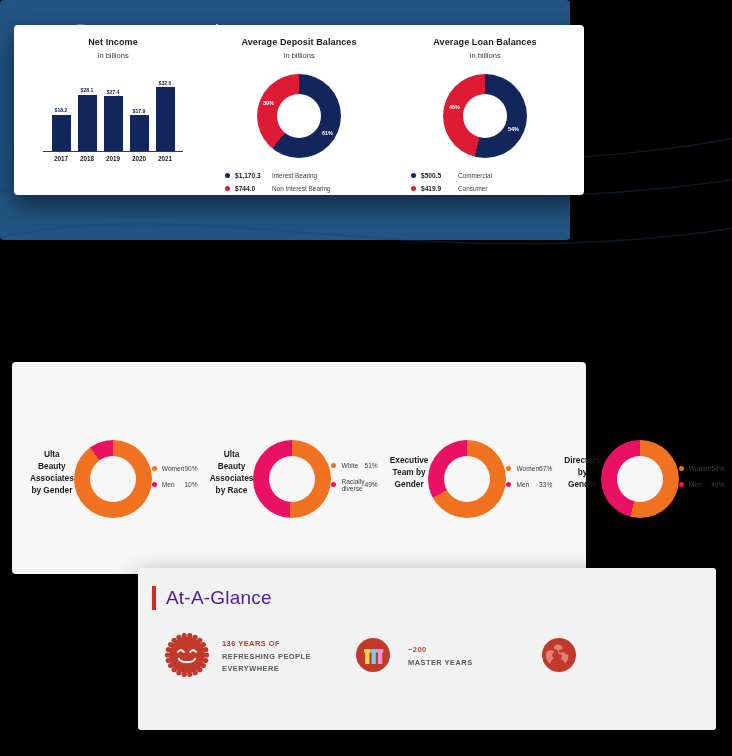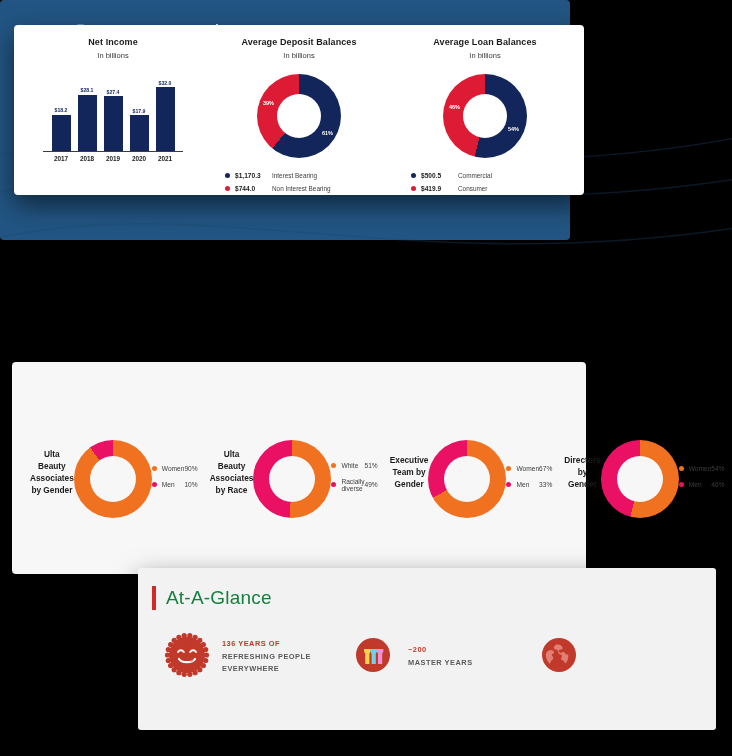--- a/index.html
+++ b/index.html
@@ -98,21 +98,21 @@
   .ulta-lab { font-size: 6.6px; color: #3d3d3d; flex: 1; }
   .ulta-pct { font-size: 6.6px; color: #3d3d3d; text-align: right; }
 
   
   #panel-glance {
     left: 138px; top: 568px; width: 578px; height: 162px;
     background: #f2f2f2; border-radius: 3px; z-index: 5;
   }
   .glance-head { display: flex; align-items: center; padding: 18px 0 0 14px; }
   .glance-bar { width: 4px; height: 24px; background: #d02a27; margin-right: 10px; }
-  .glance-title { font-size: 19px; color: #15803d; letter-spacing: .2px; }
+  .glance-title { font-size: 19px; color: #4c1d95; letter-spacing: .2px; }
   .glance-items { display: flex; align-items: center; padding: 22px 20px 0 26px; gap: 26px; }
   .g-item { display: flex; align-items: center; flex: 1; }
   .g-icon { flex: none; margin-right: 12px; }
   .g-text { font-size: 7.4px; line-height: 1.75; color: #5a5a5a; font-weight: bold; letter-spacing: .5px; }
   .g-text .hl { color: #c0392b; }
 </style>
 </head>
 <body>
 
 <div class="stage">

